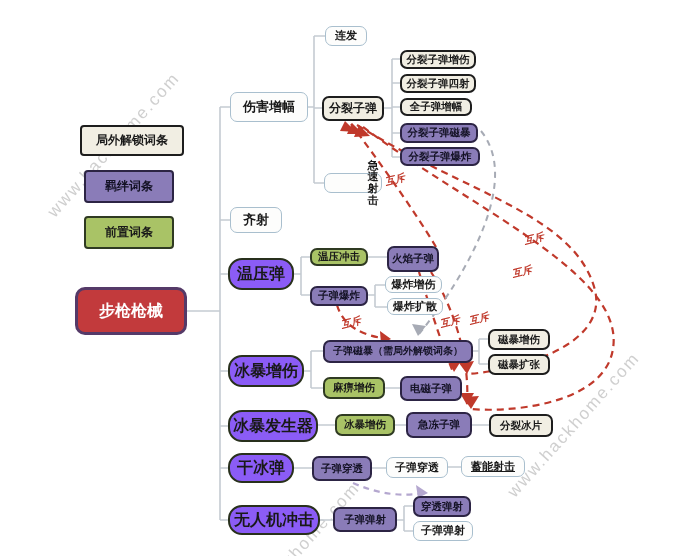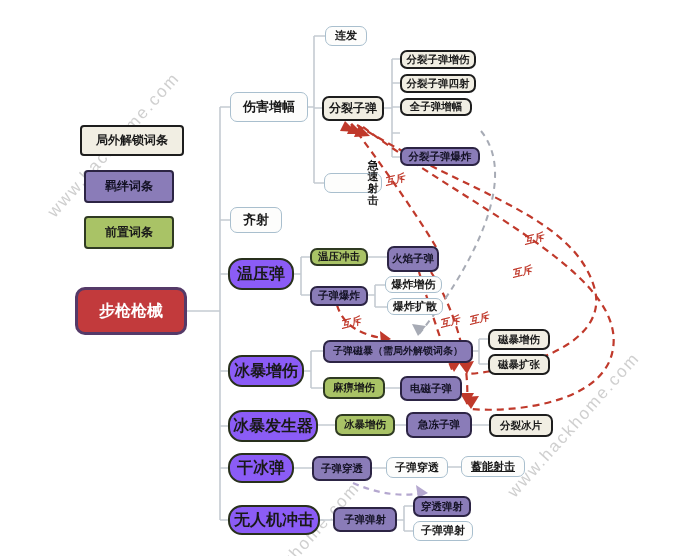--- a/index.html
+++ b/index.html
@@ -102,20 +102,21 @@
   <div class="node green-big" style="left:228px;top:410px;width:90px;height:32px;">冰暴发生器</div>
   <div class="node green-big" style="left:228px;top:453px;width:66px;height:30px;">干冰弹</div>
   <div class="node green-big" style="left:228px;top:505px;width:92px;height:30px;">无人机冲击</div>
 
   <div class="node plain" style="left:325px;top:26px;width:42px;height:20px;">连发</div>
   <div class="node outside" style="left:322px;top:96px;width:62px;height:25px;font-size:12px;">分裂子弹</div>
   <div class="node plain" style="left:324px;top:173px;width:58px;height:20px;padding-left:40px;">急速射击</div>
   <div class="node outside" style="left:400px;top:50px;width:76px;height:19px;">分裂子弹增伤</div>
   <div class="node outside" style="left:400px;top:74px;width:76px;height:19px;">分裂子弹四射</div>
   <div class="node outside" style="left:400px;top:98px;width:72px;height:18px;">全子弹增幅</div>
+  <div class="node bond" style="left:400px;top:123px;width:78px;height:20px;">分裂子弹磁暴</div>
   <div class="node bond" style="left:400px;top:147px;width:80px;height:19px;">分裂子弹爆炸</div>
 
   <div class="node green" style="left:310px;top:248px;width:58px;height:18px;">温压冲击</div>
   <div class="node bond" style="left:387px;top:246px;width:52px;height:26px;text-align:center;">火焰子弹</div>
   <div class="node bond" style="left:310px;top:286px;width:58px;height:20px;">子弹爆炸</div>
   <div class="node plain" style="left:385px;top:276px;width:57px;height:17px;">爆炸增伤</div>
   <div class="node plain" style="left:387px;top:298px;width:56px;height:17px;">爆炸扩散</div>
 
   <div class="node bond" style="left:323px;top:340px;width:150px;height:23px;font-size:10px;">子弹磁暴（需局外解锁词条）</div>
   <div class="node outside" style="left:488px;top:329px;width:62px;height:21px;">磁暴增伤</div>

